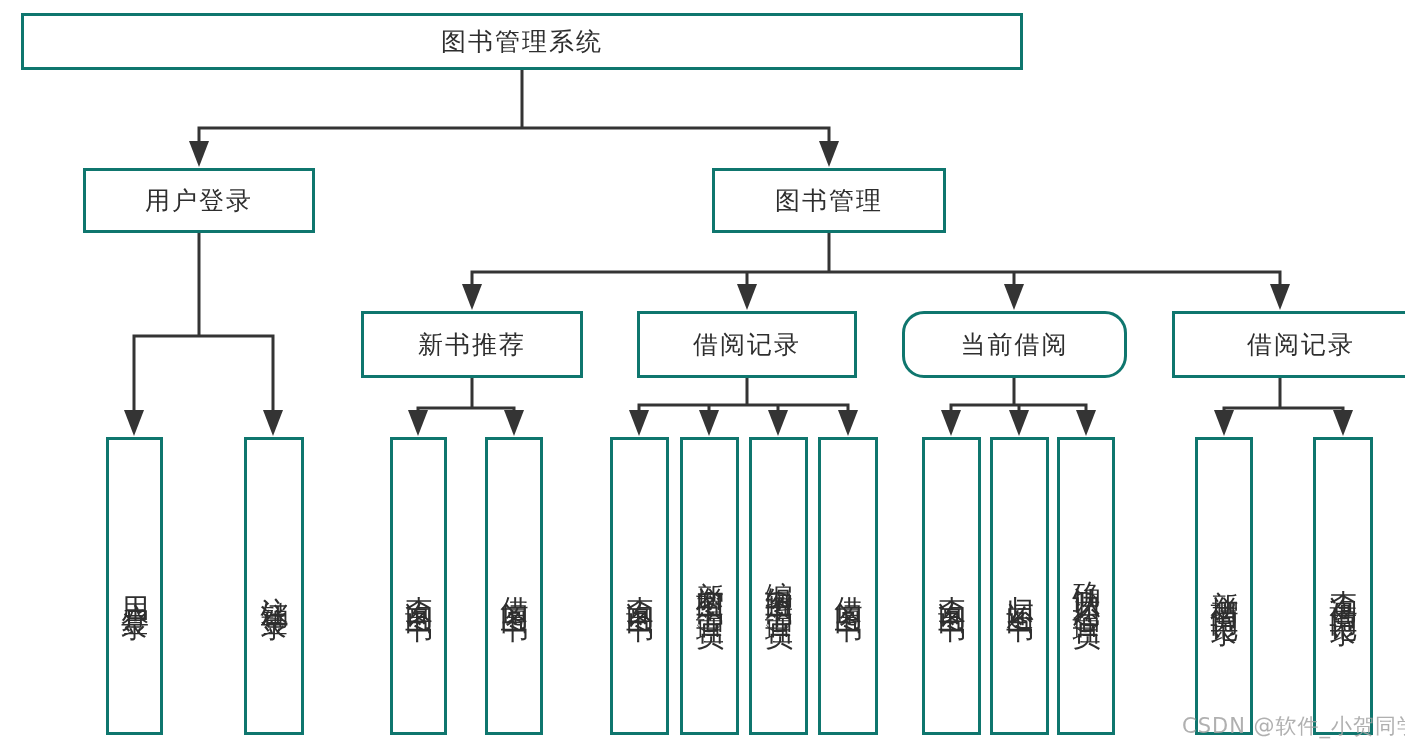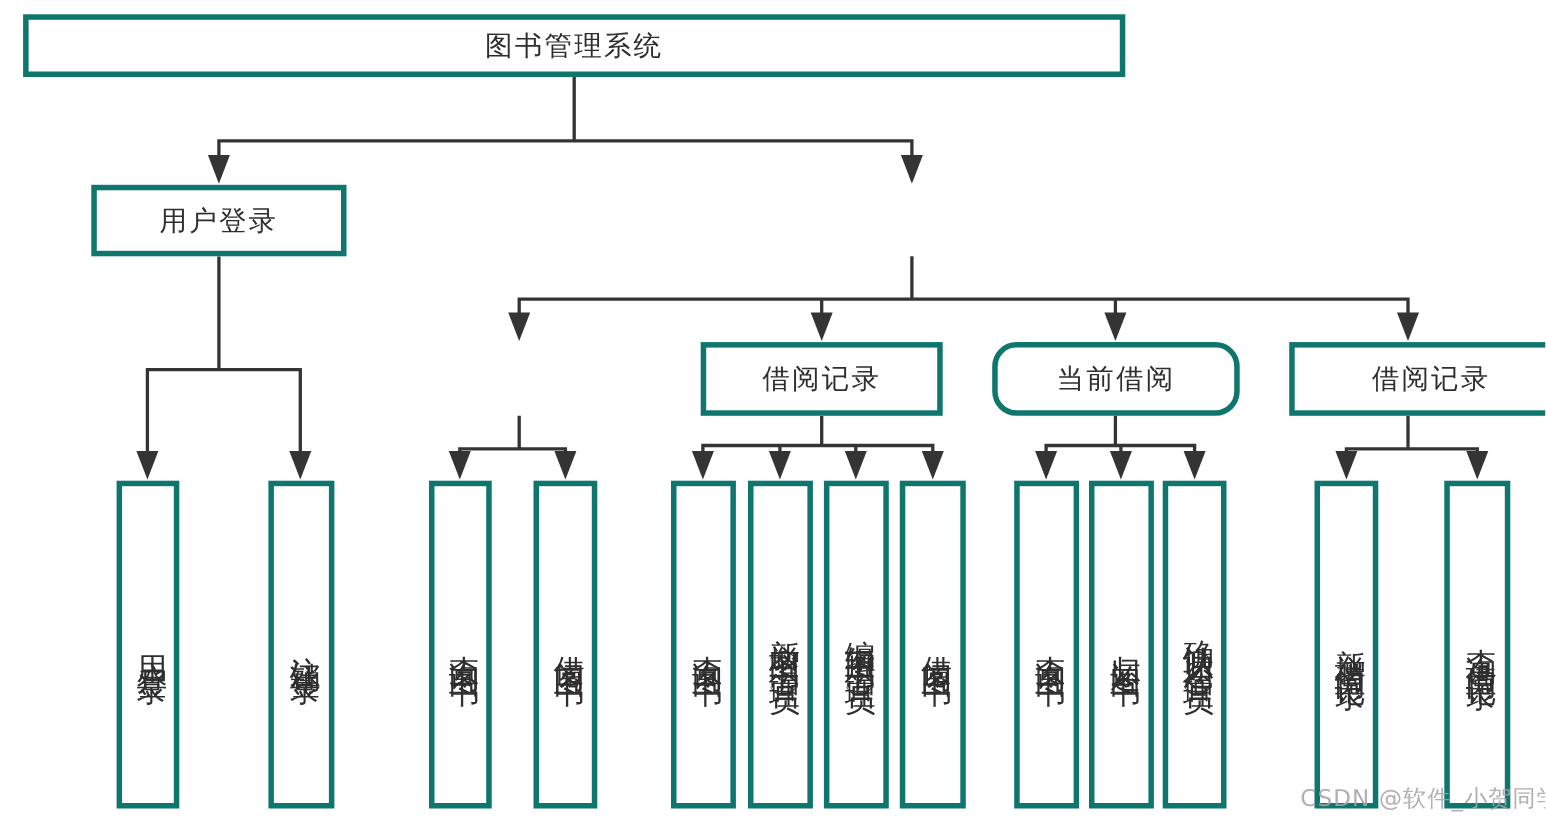--- a/index.html
+++ b/index.html
@@ -3,23 +3,22 @@
 <meta charset="utf-8">
 <style>
   html,body{margin:0;padding:0;background:#ffffff;}
   .canvas{
     position:relative;width:1405px;height:747px;background:#ffffff;
     font-family:"DejaVu Sans","Liberation Sans",sans-serif;overflow:hidden;
   }
   .wires{position:absolute;left:0;top:0;}
   .box{
     position:absolute;box-sizing:border-box;background:#ffffff;
-    border:5px solid #0f766e;display:flex;align-items:center;justify-content:center;
+    border:3px solid #0f766e;display:flex;align-items:center;justify-content:center;
     color:#2e2e2e;
-    font-family:Liberation Mono, monospace;
   }
   .hbox{font-size:25px;letter-spacing:2px;white-space:nowrap;}
   .vbox{padding:4px 0;}
   .vtext{
     writing-mode:vertical-rl;text-orientation:mixed;
     font-size:28px;letter-spacing:6px;line-height:1;color:#2e2e2e;
   }
   .watermark{
     position:absolute;left:1182px;top:712px;z-index:5;
     font-size:21px;color:rgba(165,165,165,0.88);letter-spacing:1px;white-space:nowrap;
@@ -63,21 +62,27 @@
     </g>
   </svg>
 
   <div class="box hbox" style="left:21px;top:13px;width:1002px;height:57px;">
     <span>图书管理系统</span>
   </div>
 
   <div class="box hbox" style="left:83px;top:168px;width:232px;height:65px;">
     <span>用户登录</span>
   </div>
+  <div class="box hbox" style="left:712px;top:168px;width:234px;height:65px;">
+    <span>图书管理</span>
+  </div>
 
+  <div class="box hbox" style="left:361px;top:311px;width:222px;height:67px;">
+    <span>新书推荐</span>
+  </div>
   <div class="box hbox" style="left:637px;top:311px;width:220px;height:67px;">
     <span>借阅记录</span>
   </div>
   <div class="box hbox" style="left:902px;top:311px;width:225px;height:67px;border-radius:22px;">
     <span>当前借阅</span>
   </div>
   <div class="box hbox" style="left:1172px;top:311px;width:258px;height:67px;">
     <span>借阅记录</span>
   </div>
 

